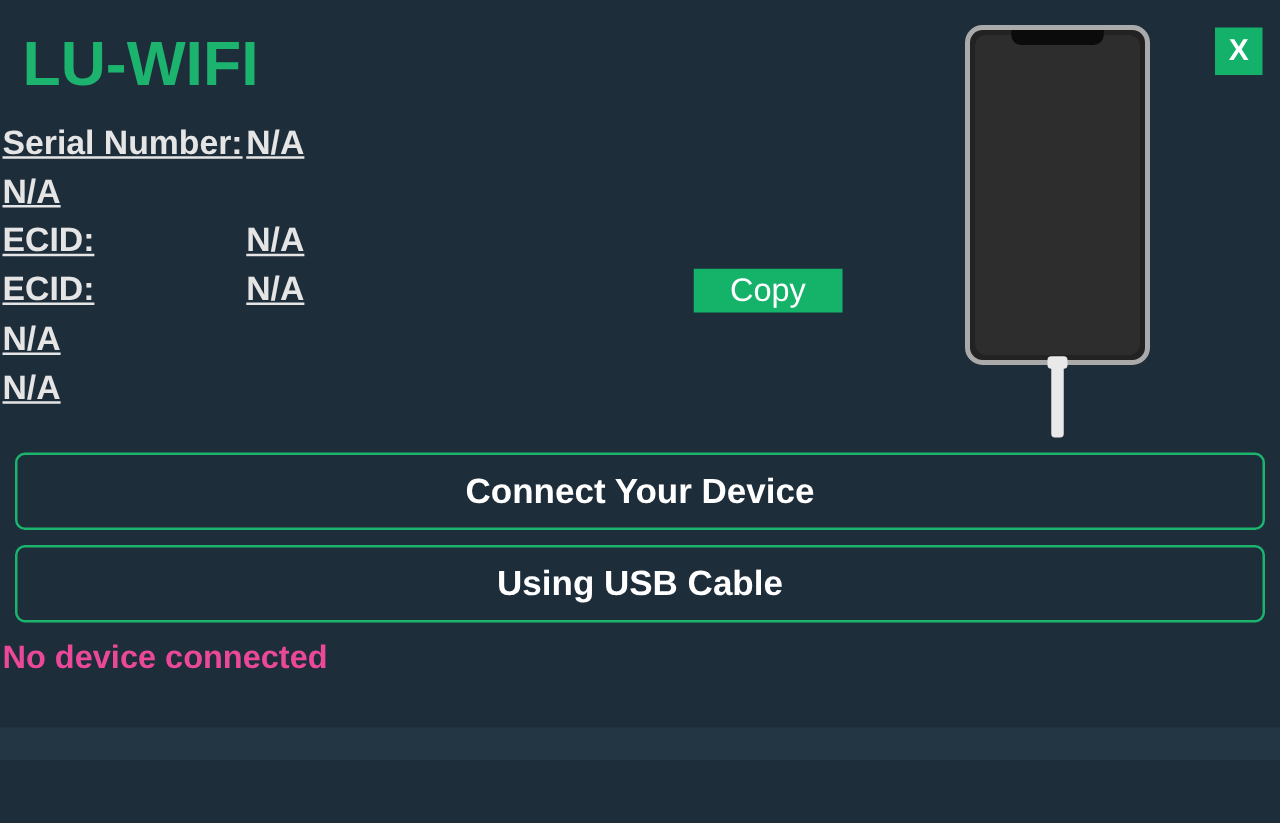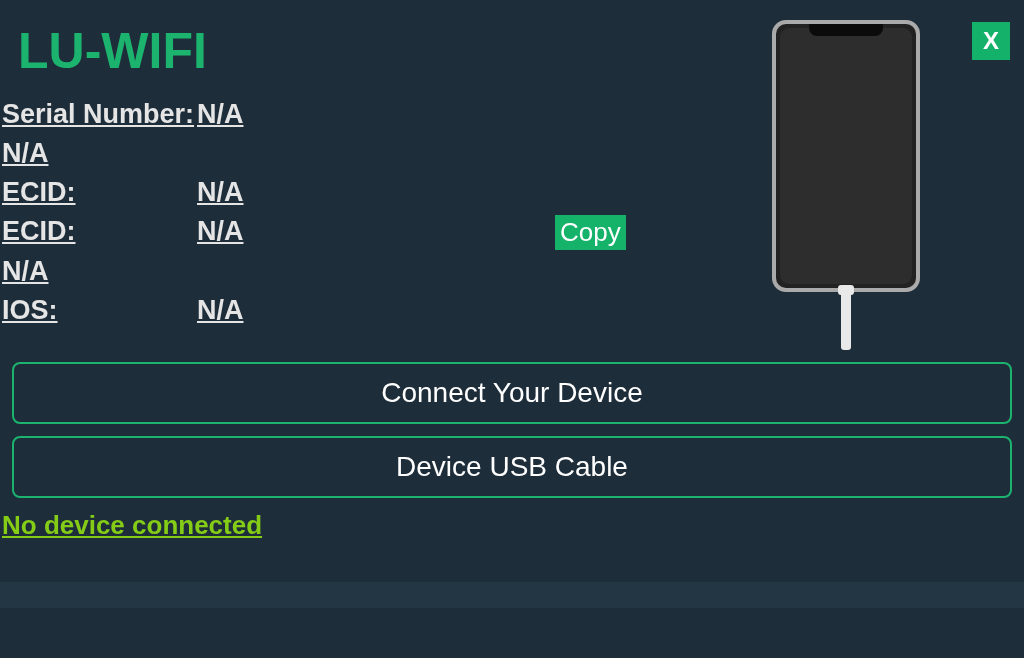--- a/index.html
+++ b/index.html
@@ -42,21 +42,21 @@
     .info-value {
     }
     .copy-button {
       position: absolute;
       top: 215px;
       left: 555px;
       background: #15b36a;
       color: #ffffff;
       border: none;
       font-size: 26px;
-      padding: 2px 5px;
+      padding: 2px 29px;
       cursor: pointer;
     }
     .close-button {
       position: absolute;
       top: 22px;
       right: 14px;
       width: 38px;
       height: 38px;
       background: #13b16a;
       color: #ffffff;
@@ -132,36 +132,35 @@
       left: 12px;
       right: 12px;
     }
     .action-button {
       width: 100%;
       border: 2px solid #1bb36e;
       border-radius: 8px;
       background: transparent;
       color: #ffffff;
       font-size: 28px;
-      font-weight: normal;
+      font-weight: bold;
       height: 62px;
       margin-bottom: 12px;
       cursor: pointer;
       display: flex;
       align-items: center;
       justify-content: center;
     }
     .status-text {
       position: absolute;
       top: 510px;
       left: 2px;
-      color: #84cc16;
+      color: #ec4899;
       font-size: 26px;
       font-weight: bold;
-      text-decoration: underline;
     }
     .bottom-bar {
       position: absolute;
       bottom: 50px;
       left: 0;
       right: 0;
       height: 26px;
       background: #233644;
     }
   </style>
@@ -187,35 +186,34 @@
     <span class="info-value">N/A</span>
   </div>
   <div class="info-row">
     <span class="info-label">ECID:</span>
     <span class="info-value">N/A</span>
   </div>
   <div class="info-row">
     <span class="info-value">N/A</span>
   </div>
   <div class="info-row">
-    <span class="info-label"> IOS:</span>
     <span class="info-value">N/A</span>
   </div>
 </div>
 
 <button class="copy-button">Copy</button>
 
 <div class="phone-image">
   <div class="phone-body">
     <div class="phone-screen"></div>
     <div class="phone-notch"></div>
   </div>
   <div class="phone-cable"></div>
 </div>
 
 <div class="action-buttons">
   <button class="action-button">Connect Your Device</button>
-  <button class="action-button">Device USB Cable</button>
+  <button class="action-button">Using USB Cable</button>
 </div>
 
 <div class="status-text">No device connected</div>
 
 <div class="bottom-bar"></div>
 
 </body></html>

